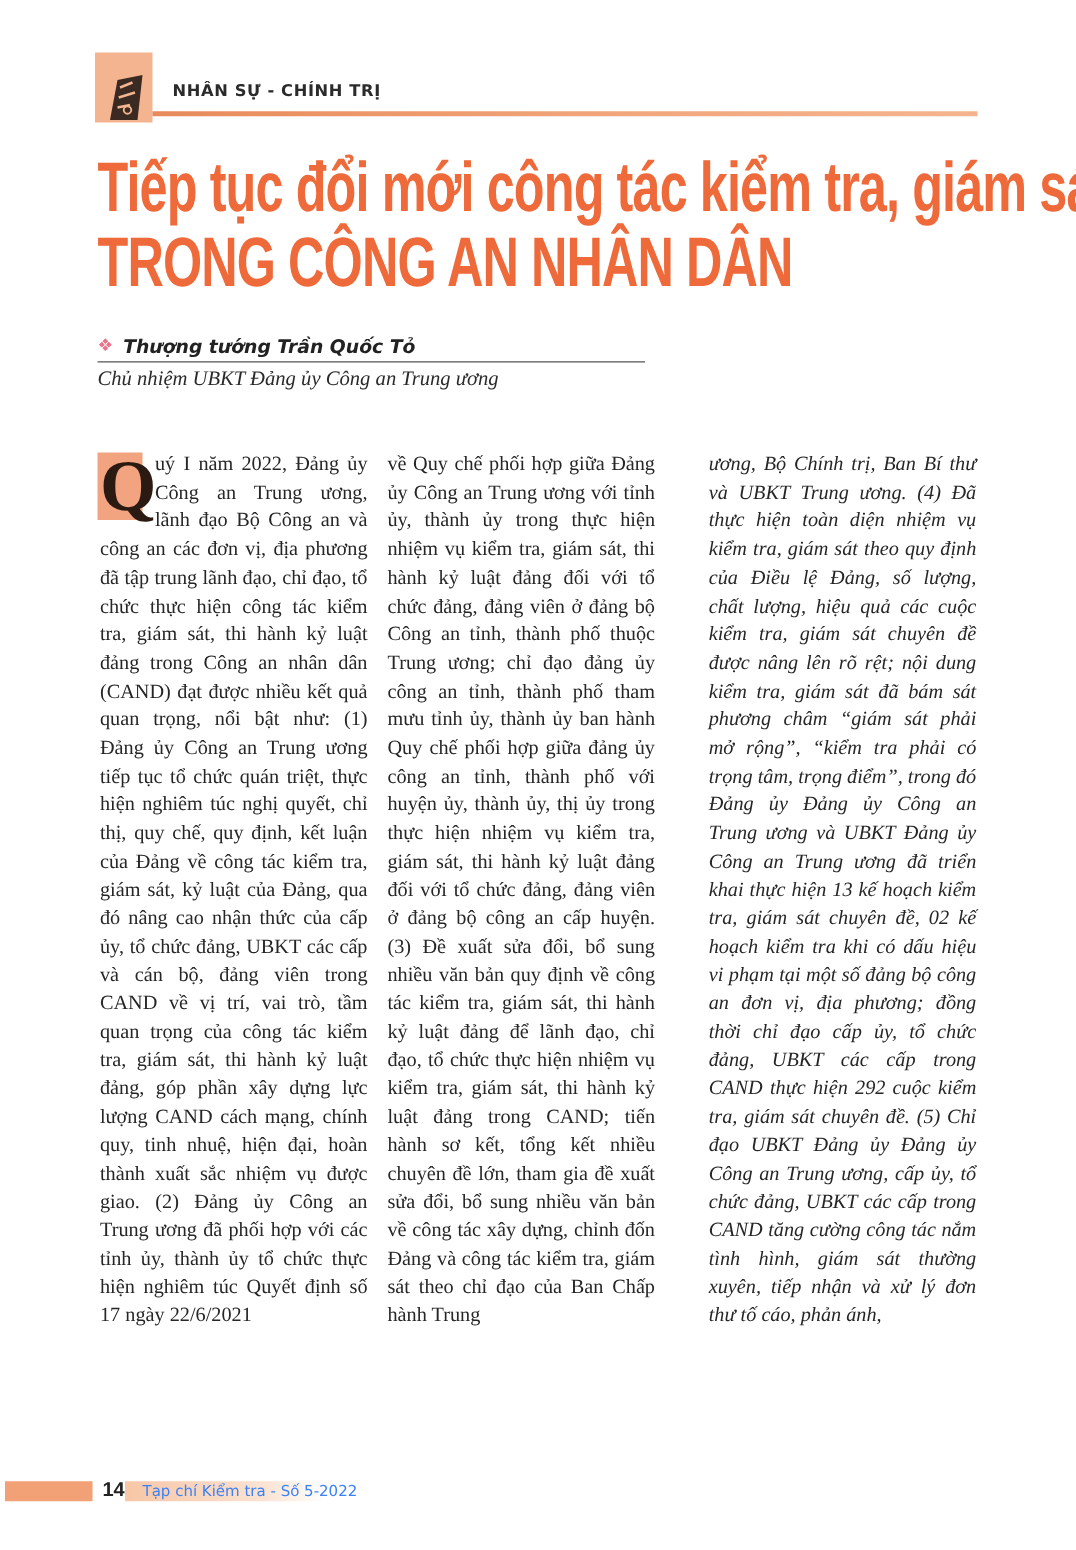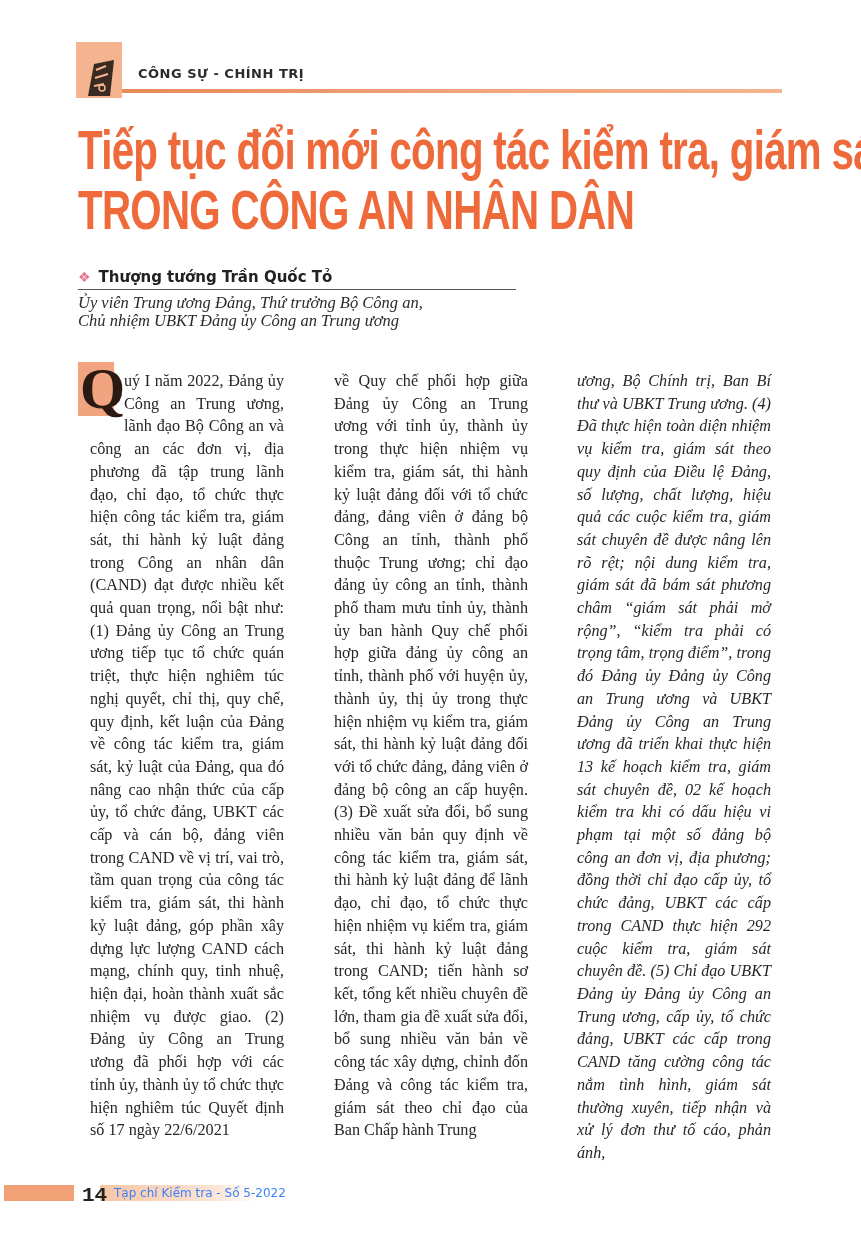--- a/index.html
+++ b/index.html
@@ -26,85 +26,84 @@
     position: absolute; left: 78px; top: 120px; width: 720px;
     font-family: "Liberation Sans", sans-serif; font-weight: bold; color: #ee6a3a;
     transform: scaleX(0.72); transform-origin: left top; white-space: nowrap;
   }
   .title .line1 { font-size: 56px; line-height: 60px; letter-spacing: -1px; }
   .title .line2 { font-size: 56px; line-height: 60px; letter-spacing: -1px; }
   
   .author { position: absolute; left: 78px; top: 268px; width: 438px; }
   .author-name-row { display: flex; align-items: center; border-bottom: 1px solid #555; padding-bottom: 3px; }
   .diamond-icon { color: #e8738a; font-size: 14px; margin-right: 8px; }
-  .author-name { font-family: "DejaVu Sans", sans-serif; font-weight: bold; font-size: 15px; color: #222; }
+  .author-name { font-family: "DejaVu Sans", sans-serif; font-weight: bold; font-size: 15px; color: #222; font-style: italic; }
   .author-role {
     font-family: "Liberation Serif", serif; font-style: italic; font-size: 16.5px; line-height: 18px;
     color: #2a2a2a; margin-top: 4px;
   }
   
   .col {
     position: absolute; top: 358px; width: 218px; font-size: 16.2px; line-height: 22.7px;
     text-align: justify; color: #262626;
   }
-  .col p { margin: 12px; }
+  .col p { margin: 2px; }
   .col-1 { left: 78px; }
-  .col-2 { left: 322px; }
+  .col-2 { left: 308px; }
   .col-3 { left: 565px; font-style: italic; }
   .dropcap {
     float: left; width: 36px; height: 54px; background: #f2a380; margin: 4px 10px 0 0;
     position: relative;
   }
   .dropcap span {
     position: absolute; left: 2px; top: -2px; font-family: "Liberation Serif", serif; font-weight: bold;
     font-size: 58px; line-height: 58px; color: #2a1a12;
   }
   
   .footer { position: absolute; left: 0; top: 1183px; height: 20px; width: 400px; }
   .footer-bar-left { position: absolute; left: 4px; top: 2px; width: 70px; height: 16px; background: #f2a075; }
   .footer-bar-mid {
     position: absolute; left: 100px; top: 2px; width: 160px; height: 16px;
     background: linear-gradient(90deg, #f7c6a6 0%, #fbe3d3 70%, rgba(255,255,255,0) 100%);
   }
   .page-number {
-    position: absolute; left: 82px; top: 1px; font-family: Liberation Mono, monospace; font-weight: bold;
-    font-size: 21px; color: #222;
+    position: absolute; left: 82px; top: 1px; font-family: Liberation Sans, sans-serif; font-weight: bold;
+    font-size: 16px; color: #222;
   }
   .footer-text {
     position: absolute; left: 114px; top: 3px; font-family: "DejaVu Sans", sans-serif;
     font-size: 12px; color: #3b82f6;
   }
 </style>
 </head>
 <body>
 
 <div class="section-header">
   <div class="section-icon">
     <svg width="32" height="36" viewBox="0 0 32 36">
       <polygon points="4,36 10,4 30,0 26,36" fill="#3a2a22"></polygon>
       <path d="M12,10 L22,6 M11,18 L24,14 M10,26 L20,24" stroke="#f3b48f" stroke-width="2" fill="none"></path>
       <circle cx="18" cy="28" r="3" fill="none" stroke="#f3b48f" stroke-width="1.5"></circle>
     </svg>
   </div>
   <div class="section-rule"></div>
-  <div class="section-label">CÔNG SỰ - CHÍNH TRỊ</div>
+  <div class="section-label">NHÂN SỰ - CHÍNH TRỊ</div>
 </div>
 
 <div class="title">
   <div class="line1">Tiếp tục đổi mới công tác kiểm tra, giám sát</div>
   <div class="line2">TRONG CÔNG AN NHÂN DÂN</div>
 </div>
 
 <div class="author">
   <div class="author-name-row">
     <span class="diamond-icon">❖</span>
     <span class="author-name">Thượng tướng Trần Quốc Tỏ</span>
   </div>
   <div class="author-role">
-    <div>Ủy viên Trung ương Đảng, Thứ trưởng Bộ Công an,</div>
     <div>Chủ nhiệm UBKT Đảng ủy Công an Trung ương</div>
   </div>
 </div>
 
 <div class="col col-1">
   <div class="dropcap">
     <span>Q</span>
   </div>
   <p>uý I năm 2022, Đảng ủy Công an Trung ương, lãnh đạo Bộ Công an và công an các đơn vị, địa phương đã tập trung lãnh đạo, chỉ đạo, tổ chức thực hiện công tác kiểm tra, giám sát, thi hành kỷ luật đảng trong Công an nhân dân (CAND) đạt được nhiều kết quả quan trọng, nổi bật như: (1) Đảng ủy Công an Trung ương tiếp tục tổ chức quán triệt, thực hiện nghiêm túc nghị quyết, chỉ thị, quy chế, quy định, kết luận của Đảng về công tác kiểm tra, giám sát, kỷ luật của Đảng, qua đó nâng cao nhận thức của cấp ủy, tổ chức đảng, UBKT các cấp và cán bộ, đảng viên trong CAND về vị trí, vai trò, tầm quan trọng của công tác kiểm tra, giám sát, thi hành kỷ luật đảng, góp phần xây dựng lực lượng CAND cách mạng, chính quy, tinh nhuệ, hiện đại, hoàn thành xuất sắc nhiệm vụ được giao. (2) Đảng ủy Công an Trung ương đã phối hợp với các tỉnh ủy, thành ủy tổ chức thực hiện nghiêm túc Quyết định số 17 ngày 22/6/2021</p>
 </div>

